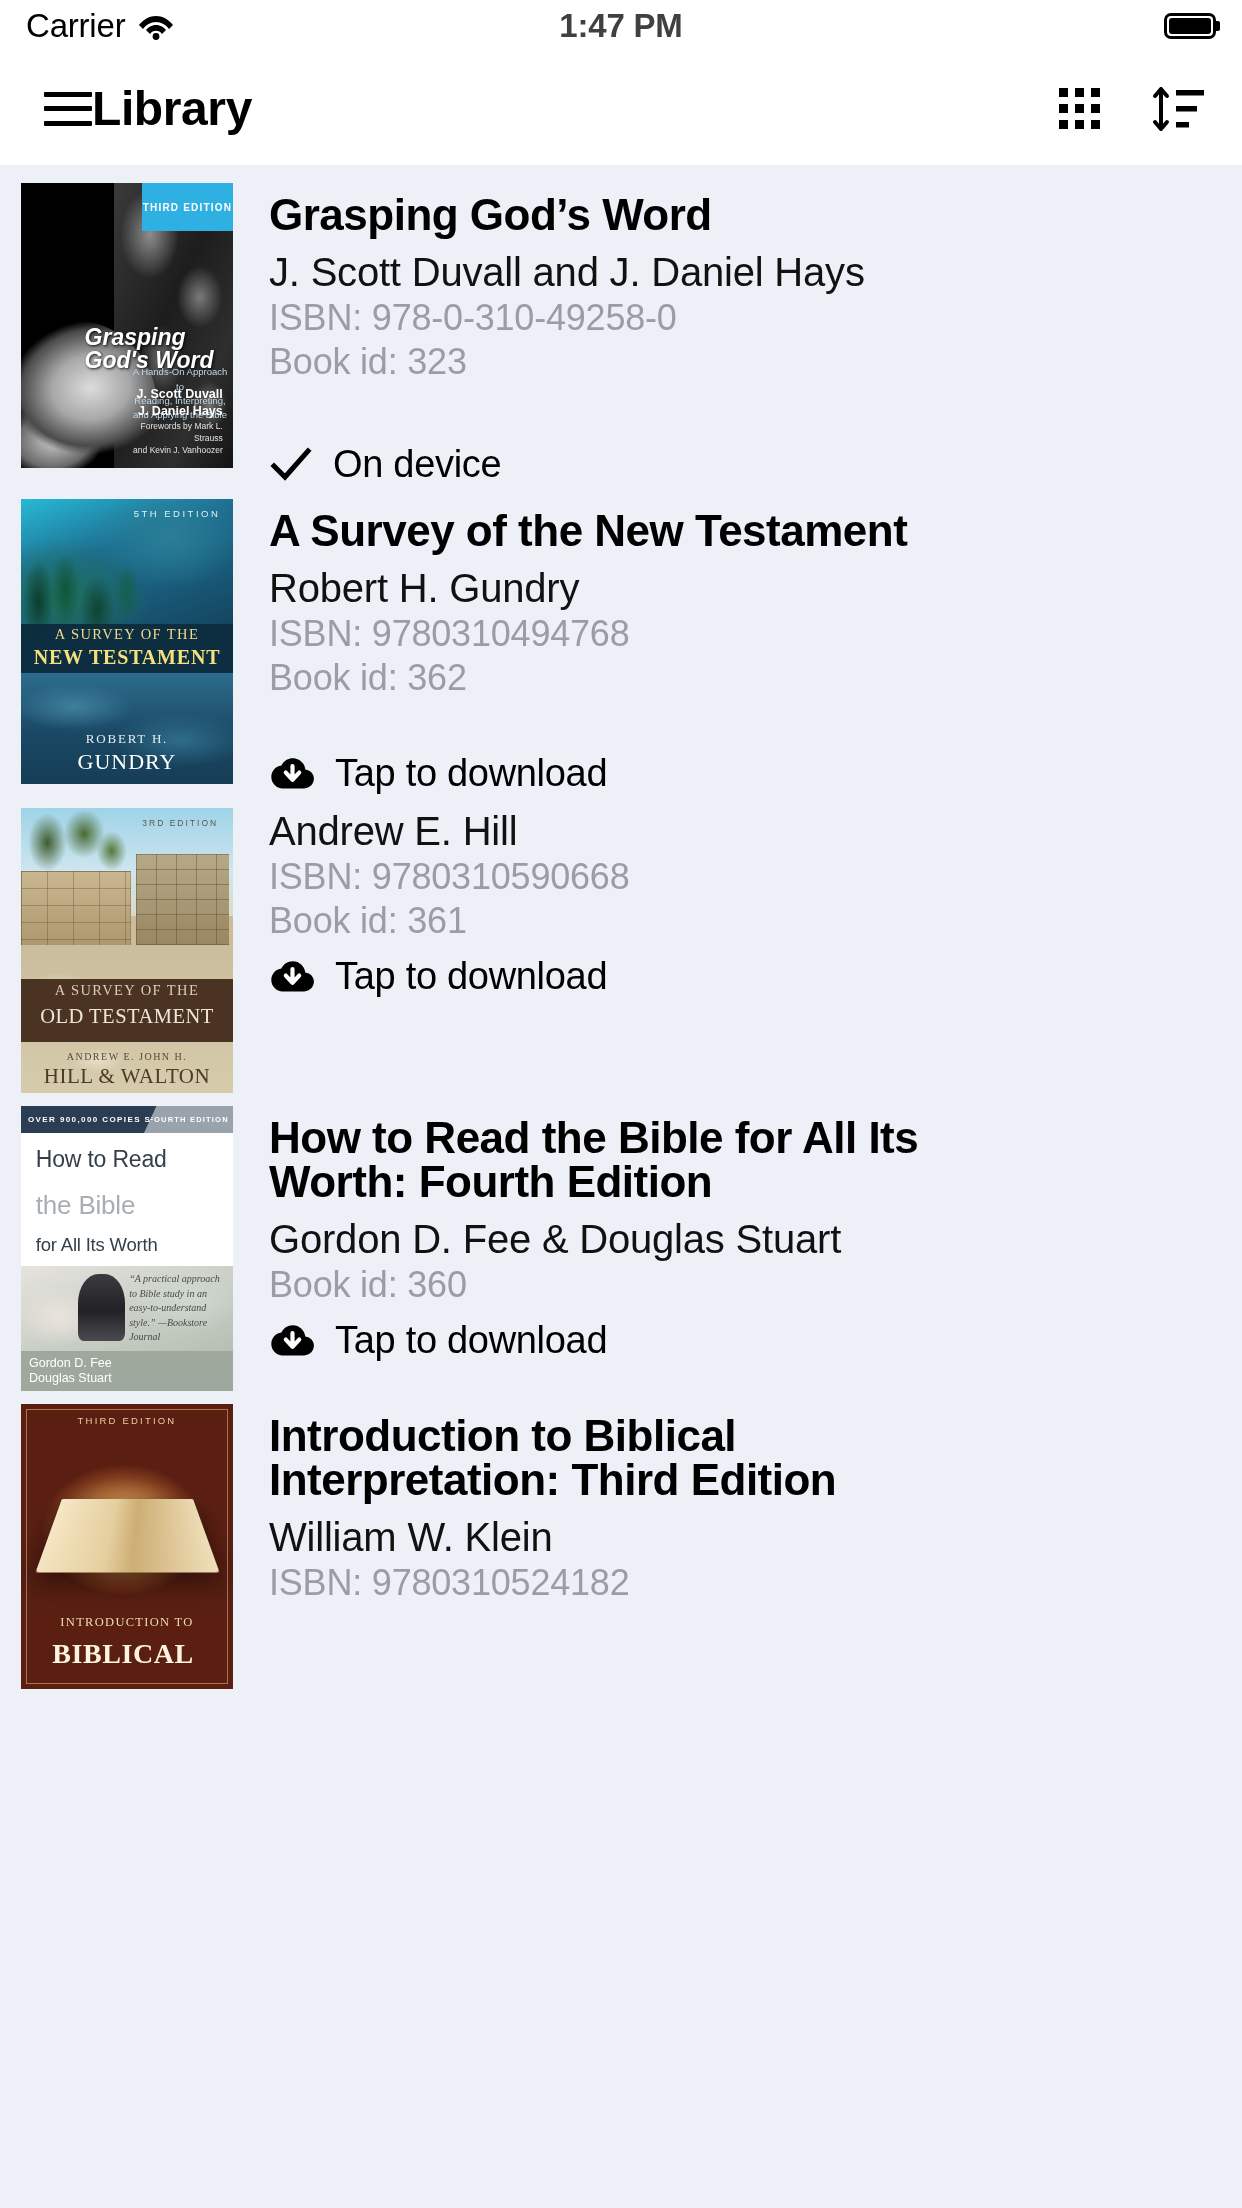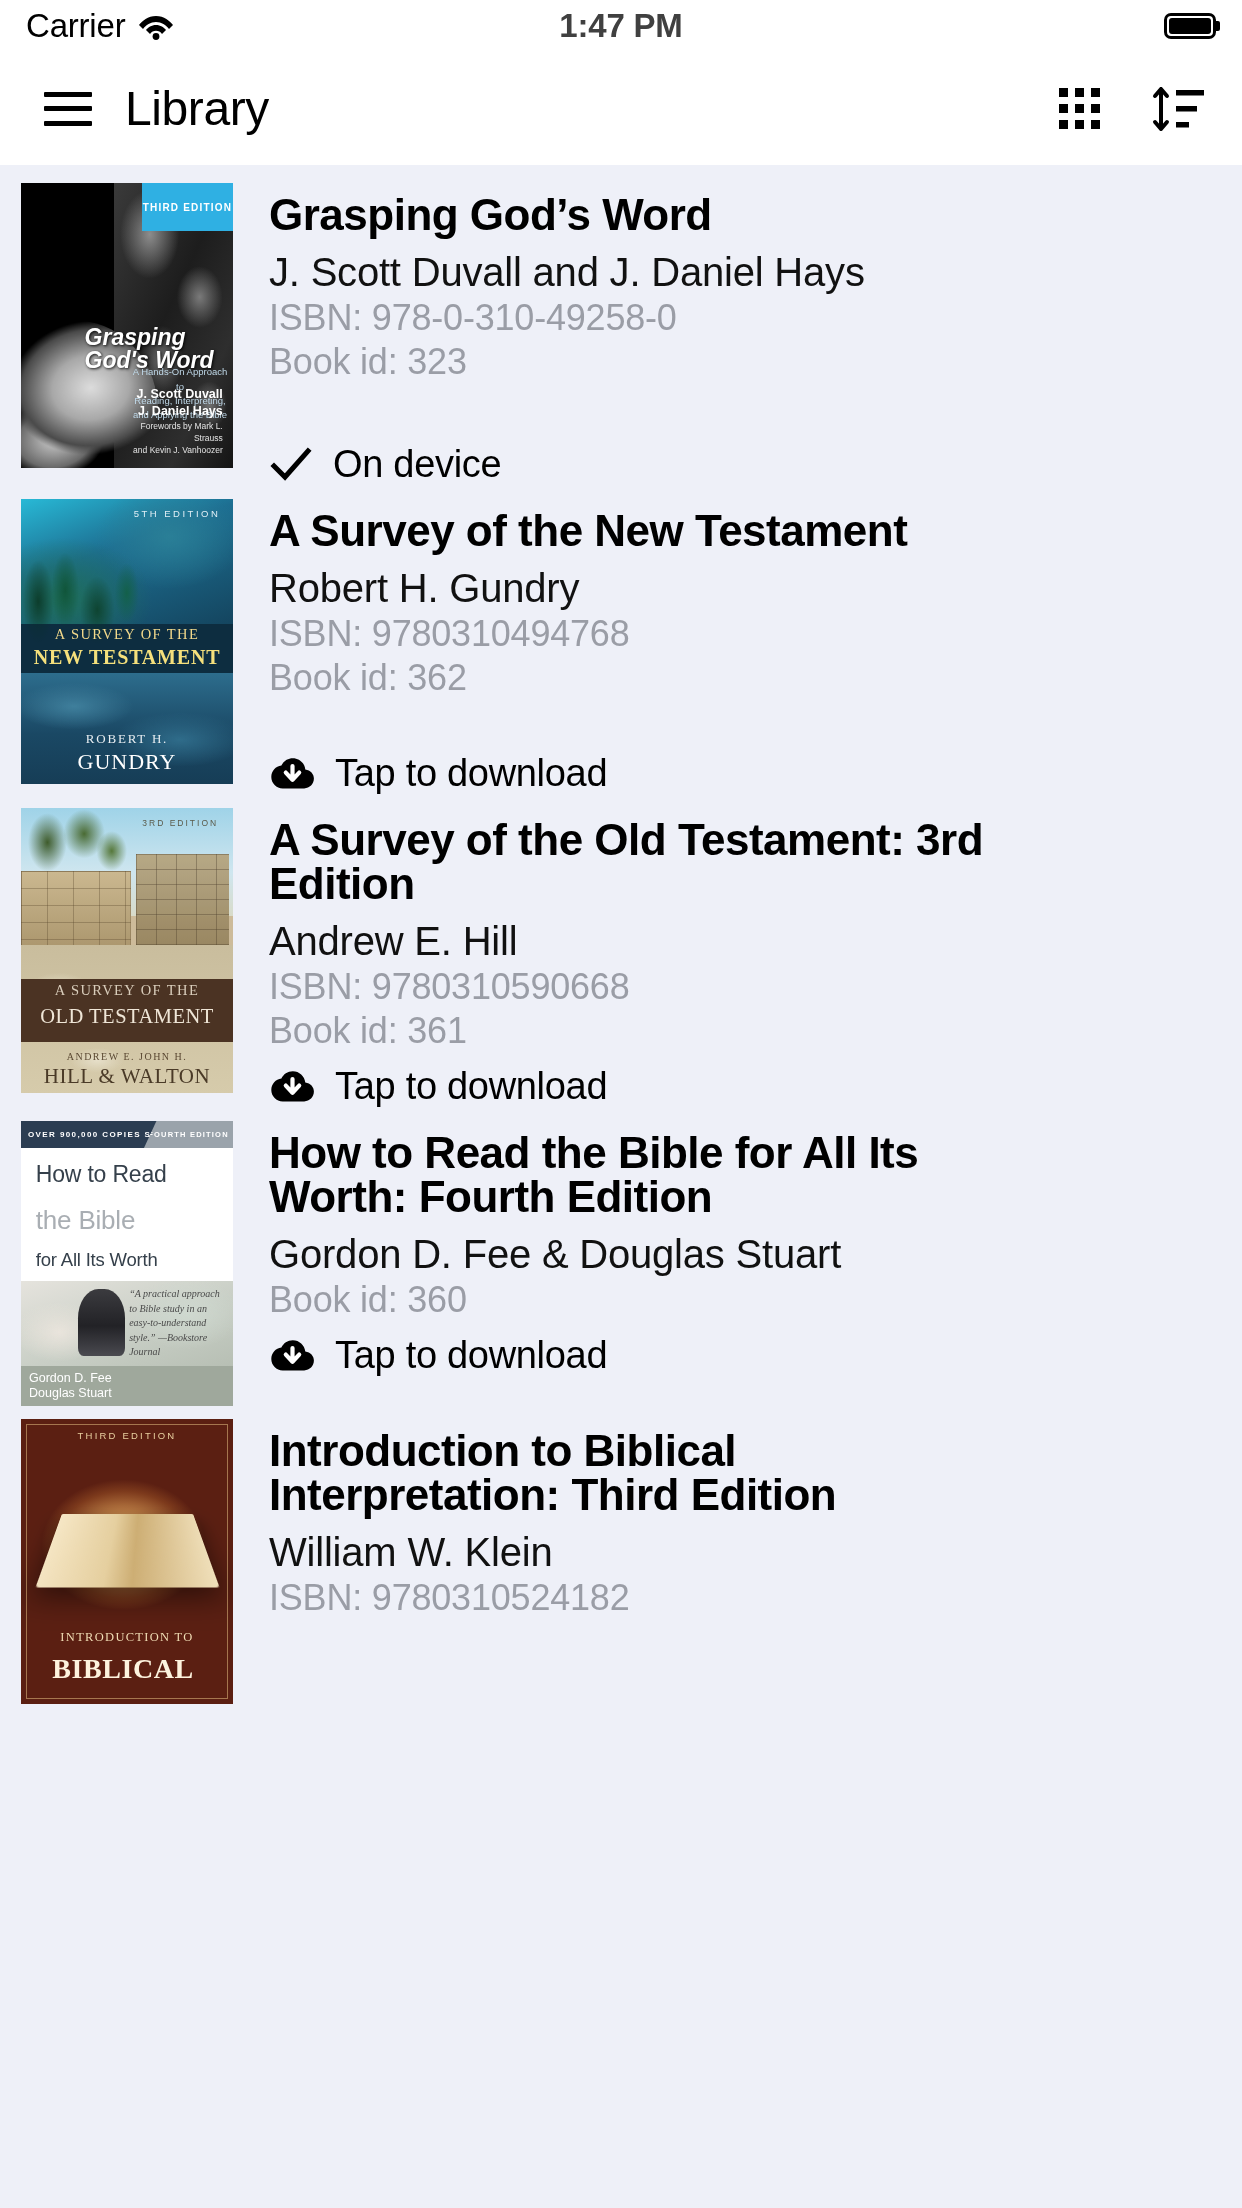--- a/index.html
+++ b/index.html
@@ -38,22 +38,22 @@
   
   .navbar {
     height:113px; background:#ffffff;
     display:flex; align-items:center; padding:0 36px 0 44px;
     position:relative;
   }
   .hamburger { width:48px; height:34px; display:flex; flex-direction:column;
     justify-content:space-between; cursor:pointer; }
   .hamburger span { display:block; height:5px; background:#000; border-radius:1px; width:100%; }
   .nav-title {
-    font-size:48px; color:#000; margin-left:33px; letter-spacing:-.4px;
-    font-weight:400; white-space:nowrap;
+    font-size:48px; color:#000; letter-spacing:-.4px;
+    font-weight:700; white-space:nowrap;
   }
   .nav-actions { margin-left:auto; display:flex; align-items:center; gap:52px; }
   .grid-icon { display:grid; grid-template-columns:repeat(3,9px); grid-template-rows:repeat(3,9px);
     gap:7px; cursor:pointer; }
   .grid-icon i { background:#000; display:block; width:9px; height:9px; }
   .sort-icon { width:54px; height:48px; position:relative; cursor:pointer; }
 
   
   .list { background:#eef0f8; height:1943px; overflow:hidden; }
   .book-row {
@@ -389,21 +389,20 @@
           <div class="sot-ground"></div>
           <div class="sot-band"></div>
           <div class="sot-ed">3RD EDITION</div>
           <div class="sot-t1">A SURVEY OF THE</div>
           <div class="sot-t2">OLD TESTAMENT</div>
           <div class="sot-auth1">ANDREW E.          JOHN H.</div>
           <div class="sot-auth2">HILL  &amp;  WALTON</div>
         </div>
       </div>
       <div class="info">
-        <div class="b-title" style="max-width:760px">A Survey of the Old Testament: 3rd Edition</div>
         <div class="b-author">Andrew E. Hill</div>
         <div class="b-isbn">ISBN: 9780310590668</div>
         <div class="b-id">Book id: 361</div>
         <div class="b-status" style="margin-top:12px">
           <span class="cloud-icon">
             <svg viewBox="0 0 46 40" width="46" height="40">
               <path d="M36.3 15.4 C35.6 9.1 30.3 4.2 23.8 4.2 C18.7 4.2 14.3 7.2 12.4 11.6 C6.7 12.3 2.3 17.1 2.3 23 C2.3 29.3 7.4 34.4 13.7 34.4 L35.2 34.4 C40.6 34.4 44.9 30 44.9 24.6 C44.9 19.9 41.5 16 36.3 15.4 Z" fill="#000"></path>
               <path d="M23.5 12 L23.5 22.5 M23.5 25.8 L16.8 18.6 M23.5 25.8 L30.2 18.6" stroke="#fff" stroke-width="4.2" fill="none" stroke-linecap="round" stroke-linejoin="round"></path>
             </svg>
           </span>

